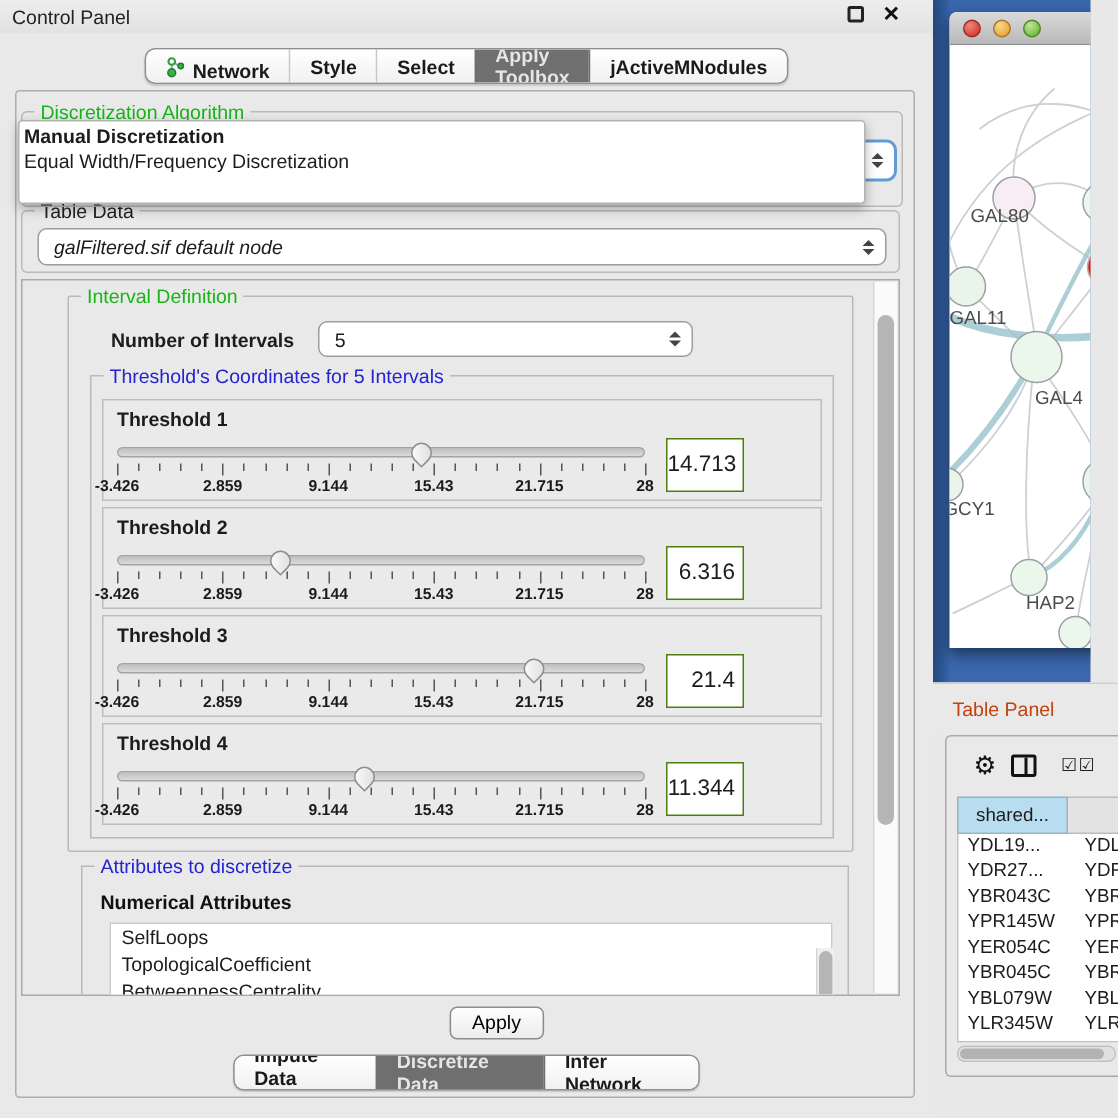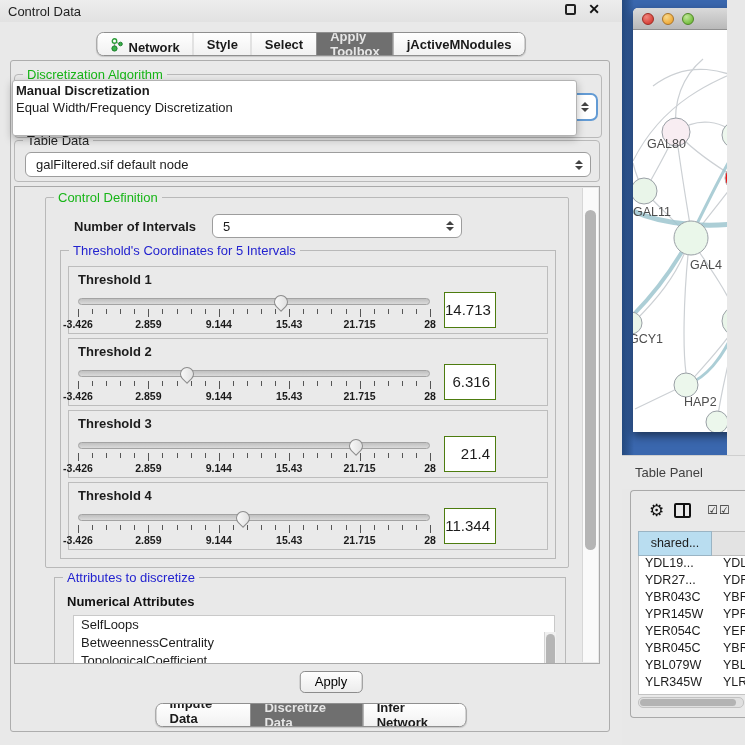--- a/index.html
+++ b/index.html
@@ -43,21 +43,21 @@
     background:#fff; border:1px solid #b3b3b3; border-radius:3px; box-shadow:0 3px 8px rgba(0,0,0,.28);
     padding-top:1px; }
   #algo-popup .hint { text-align:center; color:#b6b6b6; font-size:13px; height:18px; line-height:18px; }
   #algo-popup .opt  { font-size:13px; padding-left:3px; height:17px; line-height:17px; }
   #algo-popup .opt.bold { font-weight:bold; }
 
   #tabledata-group { position:absolute; left:14px; top:140px; width:586px; height:42px;
     border:1px solid #b9b9b9; border-radius:4px; }
   .combo { position:relative; background:#fff; border:1px solid #9d9d9d; border-radius:6px;
     font-size:13px; display:flex; align-items:center; padding:0 18px 0 10px; }
-  #tabledata-combo { position:absolute; left:10px; top:11px; width:566px; height:25px; }
+  #tabledata-combo { position:absolute; left:10px; top:11px; width:566px; height:25px;font-style:italic; }
   .updown { position:absolute; right:7px; top:50%; transform:translateY(-50%); display:flex;
     flex-direction:column; gap:2px; }
   .updown i { width:0; height:0; border-left:4px solid transparent; border-right:4px solid transparent; }
   .updown i.up { border-bottom:4px solid #444; }
   .updown i.dn { border-top:4px solid #444; }
 
   #scrollarea { position:absolute; left:14px; top:186px; width:586px; height:478px;
     border:1px solid #a9a9a9; background:#e9e9e9; overflow:hidden; padding:10px 0 0 30px; }
   #vscroll { position:absolute; right:1px; top:1px; bottom:1px; width:16px; background:#fafafa;
     border-left:1px solid #d7d7d7; z-index:5; }
@@ -120,21 +120,21 @@
   .tl.red   { background:radial-gradient(circle at 35% 30%, #f0867e, #d8443c 70%); border:1px solid #9c2b24; }
   .tl.yel   { background:radial-gradient(circle at 35% 30%, #f8d88a, #efac3d 70%); border:1px solid #a8742a; }
   .tl.grn   { background:radial-gradient(circle at 35% 30%, #c0e79a, #79c043 70%); border:1px solid #4f8527; }
   #net-svg { position:absolute; left:0; top:23px; }
   .edge { stroke:#ccd0d4; stroke-width:1.2; fill:none; }
   .tealedge { stroke:#9dc6cf; fill:none; opacity:.85; }
   .net-label { font-size:12.5px; fill:#4d4d4d; }
 
   #table-panel-bar { position:absolute; left:0; top:455px; width:123px; height:34px;
     background:#e9e9e9; border-top:1px solid #cfcfcf; display:flex; align-items:center; }
-  #table-panel-bar .t { font-size:13px; color:#404040; margin-left:13px; }
+  #table-panel-bar .t { font-size:13px; color:#c2410c; margin-left:13px; }
 
   #table-subpanel { position:absolute; left:8px; top:490px; width:120px; height:228px;
     background:#e9e9e9; border:1px solid #a9a9a9; border-radius:4px 0 0 4px; border-right:none; overflow:hidden; }
   #tp-toolbar { height:38px; display:flex; align-items:center; gap:10px; padding-left:18px; }
   .gear { font-size:17px; color:#111; line-height:17px; }
   .split-icon { width:17px; height:15px; border:2px solid #111; border-radius:2px; position:relative; }
   .split-icon:before { content:""; position:absolute; left:50%; top:0; bottom:0; width:2px; background:#111; }
   .cb-icons { font-size:12px; letter-spacing:1px; color:#222; margin-left:6px; }
 
   #tp-table { position:absolute; left:7px; top:40px; width:160px; }
@@ -149,21 +149,21 @@
   .tp-row .c2 { width:80px; padding-left:10px; }
   #tp-hscroll { position:absolute; left:7px; top:206px; width:106px; height:11px; background:#e0e0e0;
     border:1px solid #c2c2c2; border-radius:5px; }
   #tp-hscroll .thumb { position:absolute; left:1px; top:1px; height:7px; width:96px; background:#b3b3b3; border-radius:4px; }
 </style>
 </head>
 <body>
 
 <div id="control-panel">
   <div id="titlebar">
-    <span class="title">Control Data</span>
+    <span class="title">Control Panel</span>
     <span class="win-btns">
       <span class="float-btn"></span>
       <span class="close-btn">✕</span>
     </span>
   </div>
 
   <div class="tabbar" id="top-tabbar">
       <div class="tab">
         <span><svg width="13" height="14" viewBox="0 0 13 14">
             <path d="M4,3 L4,10 M4,3 L9,6" stroke="#9a9a9a" stroke-width="1.2" fill="none"></path>
@@ -209,21 +209,21 @@
       <span>galFiltered.sif default node</span>
       <span class="updown">
           <i class="up"></i>
           <i class="dn"></i>
         </span>
     </div>
   </div>
 
   <div id="scrollarea">
     <div id="interval-group">
-      <span class="group-title green">Control Definition</span>
+      <span class="group-title green">Interval Definition</span>
       <div class="spin-row">
         <span class="lbl">Number of Intervals</span>
         <div class="combo" id="intervals-spinner">
           <span>5</span>
           <span class="updown">
               <i class="up"></i>
               <i class="dn"></i>
             </span>
         </div>
       </div>
@@ -419,22 +419,22 @@
   </div>
 </div>
       </div>
     </div>
 
     <div id="attr-group">
       <span class="group-title blue">Attributes to discretize</span>
       <div id="attr-sub">Numerical Attributes</div>
       <ul id="attr-list">
           <li>SelfLoops</li>
+          <li>TopologicalCoefficient</li>
           <li>BetweennessCentrality</li>
-          <li>TopologicalCoefficient</li>
         </ul>
       <div id="attr-scroll">
           <div class="thumb"></div>
         </div>
     </div>
 
     <div id="vscroll">
         <div class="thumb"></div>
       </div>
   </div>

